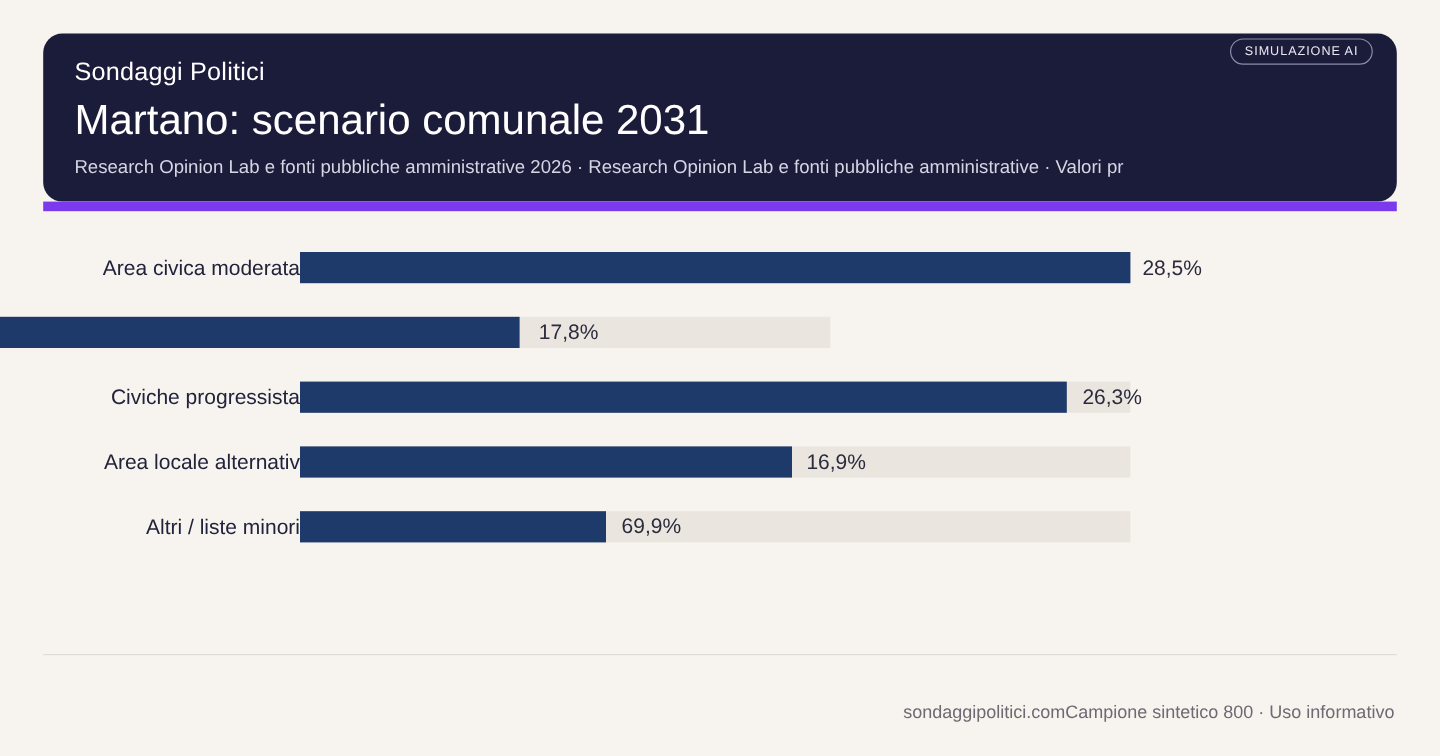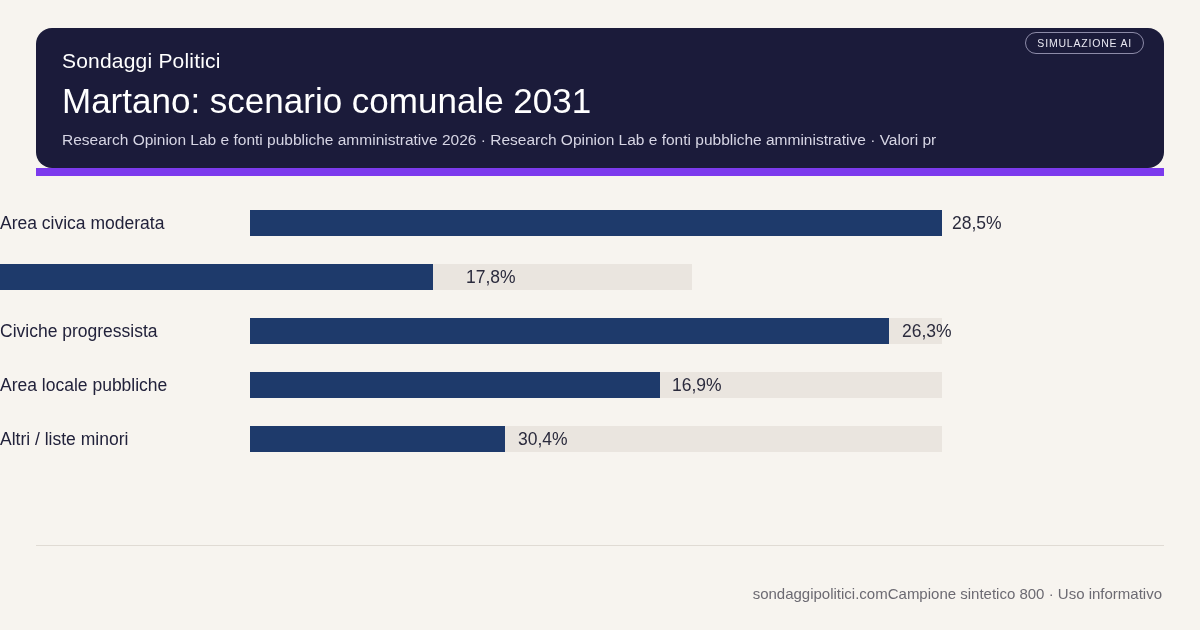--- a/index.html
+++ b/index.html
@@ -90,20 +90,21 @@
     height: 300px;
   }
   .row {
     position: relative;
     height: 54px;
     display: flex;
     align-items: center;
   }
   .row-label {
     width: 250px;
+    text-align: right;
     box-sizing: border-box;
     color: #22223b;
     font-size: 17.5px;
     white-space: nowrap;
     overflow: hidden;
   }
   .track {
     position: relative;
     width: 692px;
     height: 26px;
@@ -181,45 +182,45 @@
       <div class="row-label">Area civica moderata</div>
       <div class="track">
         <div class="bar" style="width:100%"></div>
       </div>
       <div class="value">28,5%</div>
     </div>
 
     <div class="row">
       <div class="track">
         <div class="bar" style="width:62.5%"></div>
-        <div class="value-inside" style="left:466px">17,8%</div>
+        <div class="value-inside" style="left:449px">17,8%</div>
       </div>
     </div>
 
     <div class="row">
       <div class="row-label">Civiche progressista</div>
       <div class="track">
         <div class="bar" style="width:92.3%"></div>
         <div class="value-inside" style="left:652px">26,3%</div>
       </div>
     </div>
 
     <div class="row">
-      <div class="row-label">Area locale pubbliche</div>
+      <div class="row-label">Area locale alternativ</div>
       <div class="track">
         <div class="bar" style="width:59.3%"></div>
         <div class="value-inside" style="left:422px">16,9%</div>
       </div>
     </div>
 
     <div class="row">
       <div class="row-label">Altri / liste minori</div>
       <div class="track">
         <div class="bar" style="width:36.8%"></div>
-        <div class="value-inside" style="left:268px">30,4%</div>
+        <div class="value-inside" style="left:268px">69,9%</div>
       </div>
     </div>
 
   </div>
 
   <div class="footer-divider"></div>
   <div class="footer">
     <div class="footer-left">sondaggipolitici.com</div>
     <div class="footer-right">Campione sintetico 800 · Uso informativo</div>
   </div>

